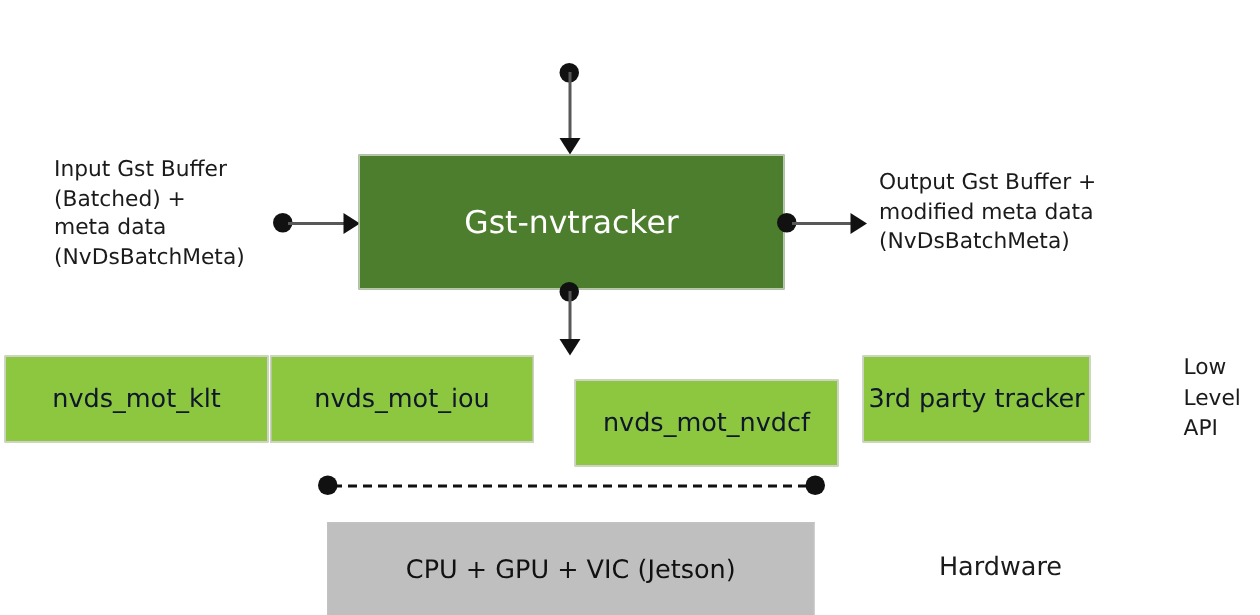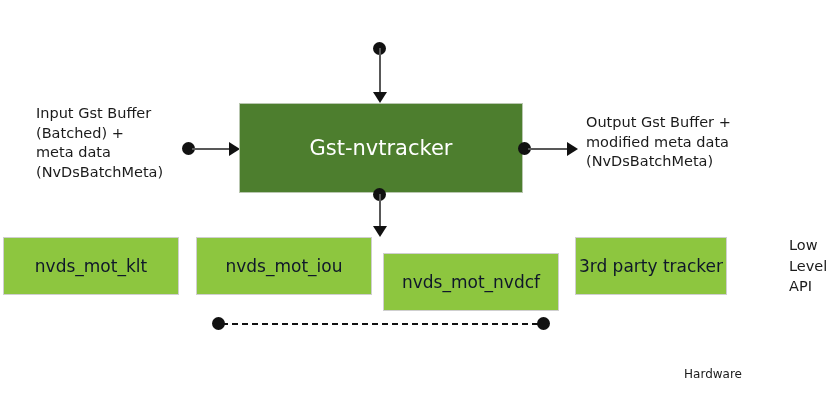--- a/index.html
+++ b/index.html
@@ -47,22 +47,22 @@
     line-height: 1.36;
   }
   .side-api {
     left: 789px; top: 235px; width: 60px;
     text-align: left;
     font-size: 14.5px;
     line-height: 1.42;
   }
   .hw-label {
     left: 592px; top: 367px; width: 150px;
-    text-align: right;
-    font-size: 12px;
+    text-align: center;
+    font-size: 17px;
   }
 
   
   .box {
     position: absolute;
     box-sizing: border-box;
     display: flex;
     align-items: center;
     justify-content: center;
     border: 1px solid #c9c9c9;
@@ -77,21 +77,21 @@
     border-color: #b9c7b0;
   }
   .box-ll {
     top: 237px; height: 58px;
     background: #8dc63f;
     color: #0f172a;
     font-size: 17px;
     border-color: #cfcfcf;
   }
   .box-ll-0 { left: 3px;   width: 176px; }
-  .box-ll-1 { left: 196px; width: 176px; }
+  .box-ll-1 { left: 180px; width: 176px; }
   .box-ll-2 { left: 383px; width: 176px; margin-top: 16px; }
   .box-ll-3 { left: 575px; width: 152px; }
 
   .box-hw {
     left: 218px; top: 348px;
     width: 325px; height: 62px;
     background: #bfbfbf;
     color: #111111;
     font-size: 17px;
     border-color: #c2c2c2;
@@ -184,16 +184,19 @@
   </div>
 
   <div class="txt side-api">Low
 Level
 API</div>
 
   <div class="dot abs" style="left:212px; top:317px;"></div>
   <div class="dashed abs" style="left:222px; top:323px; width:316px;"></div>
   <div class="dot abs" style="left:537px; top:317px;"></div>
 
+  <div class="box box-hw">
+    <span>CPU + GPU + VIC (Jetson)</span>
+  </div>
 
   <div class="txt hw-label">Hardware</div>
 
 </div>
 
 </body></html>

